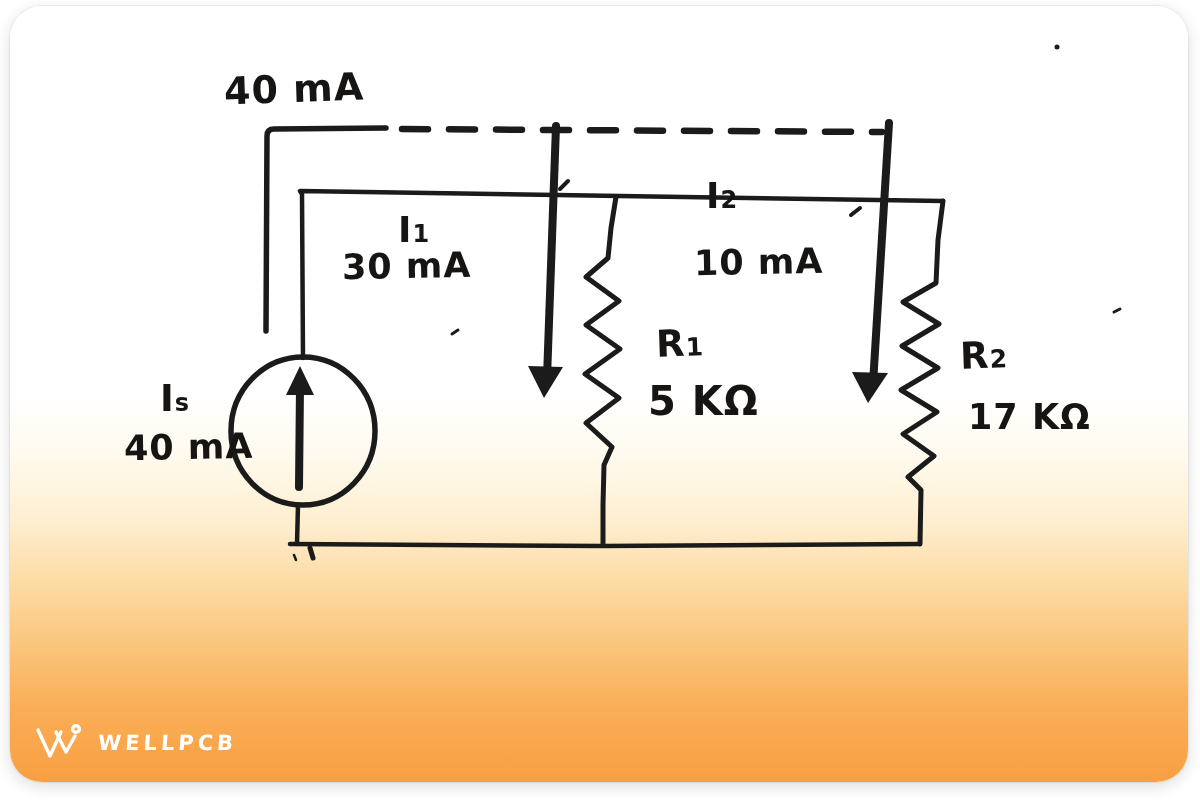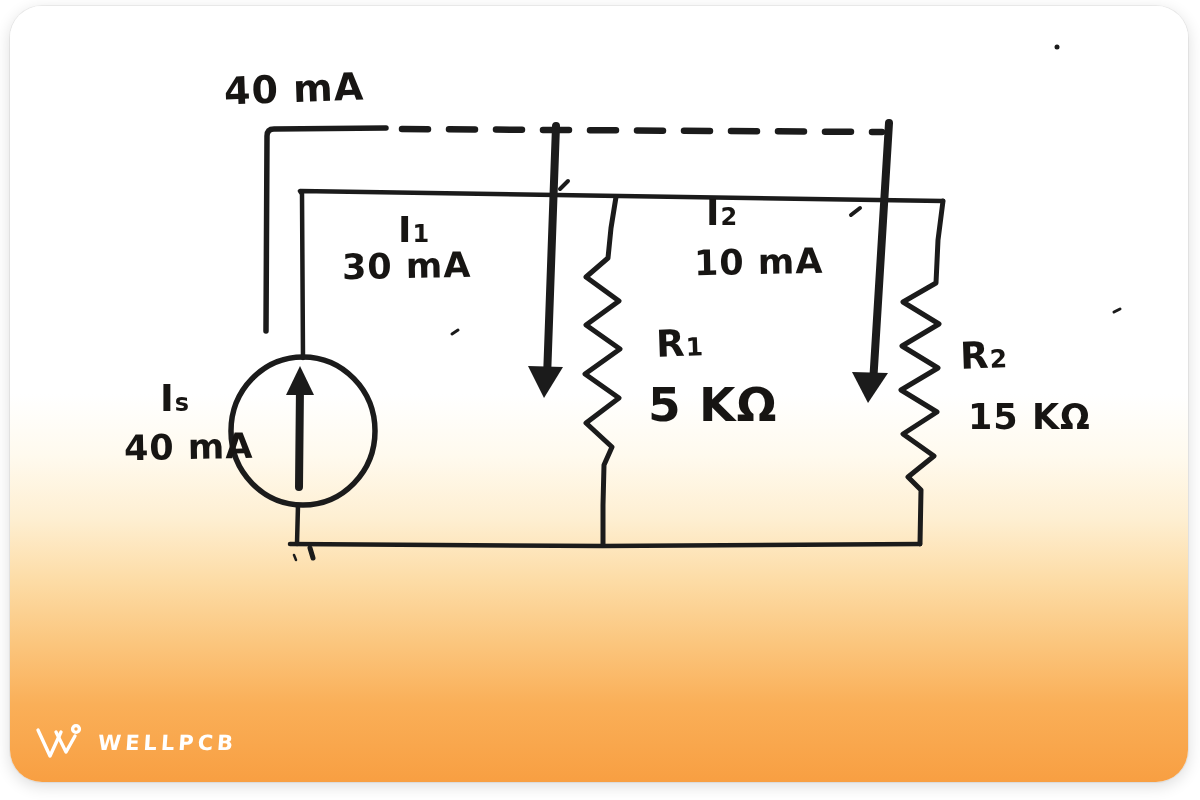--- a/index.html
+++ b/index.html
@@ -83,39 +83,39 @@
   <span>40 mA</span>
 </div>
 
 <div class="lbl" style="left:398px;top:212px;font-size:36px;">
   <span>I</span><span class="sub" style="font-size:24px;">1</span>
 </div>
 <div class="lbl" style="left:342px;top:249px;font-size:35px;transform:rotate(-1deg);">
   <span>30 mA</span>
 </div>
 
-<div class="lbl" style="left:706px;top:195px;font-size:36px;">
+<div class="lbl" style="left:706px;top:178px;font-size:36px;">
   <span>I</span><span class="sub" style="font-size:24px;">2</span>
 </div>
 <div class="lbl" style="left:694px;top:245px;font-size:35px;transform:rotate(-1deg);">
   <span>10 mA</span>
 </div>
 
 <div class="lbl" style="left:656px;top:325px;font-size:37px;transform:rotate(-2deg);">
   <span>R</span><span class="sub" style="font-size:25px;">1</span>
 </div>
-<div class="lbl" style="left:648px;top:381px;font-size:47px;">
+<div class="lbl" style="left:648px;top:381px;font-size:40px;">
   <span>5 KΩ</span>
 </div>
 
 <div class="lbl" style="left:960px;top:337px;font-size:37px;transform:rotate(-2deg);">
   <span>R</span><span class="sub" style="font-size:25px;">2</span>
 </div>
 <div class="lbl" style="left:968px;top:400px;font-size:35px;">
-  <span>15 KΩ</span>
+  <span>17 KΩ</span>
 </div>
 
 <div class="lbl" style="left:160px;top:380px;font-size:37px;">
   <span>I</span><span class="sub" style="font-size:24px;">s</span>
 </div>
 <div class="lbl" style="left:124px;top:430px;font-size:35px;transform:rotate(-1deg);">
   <span>40 mA</span>
 </div>
 
 <div class="logo">

